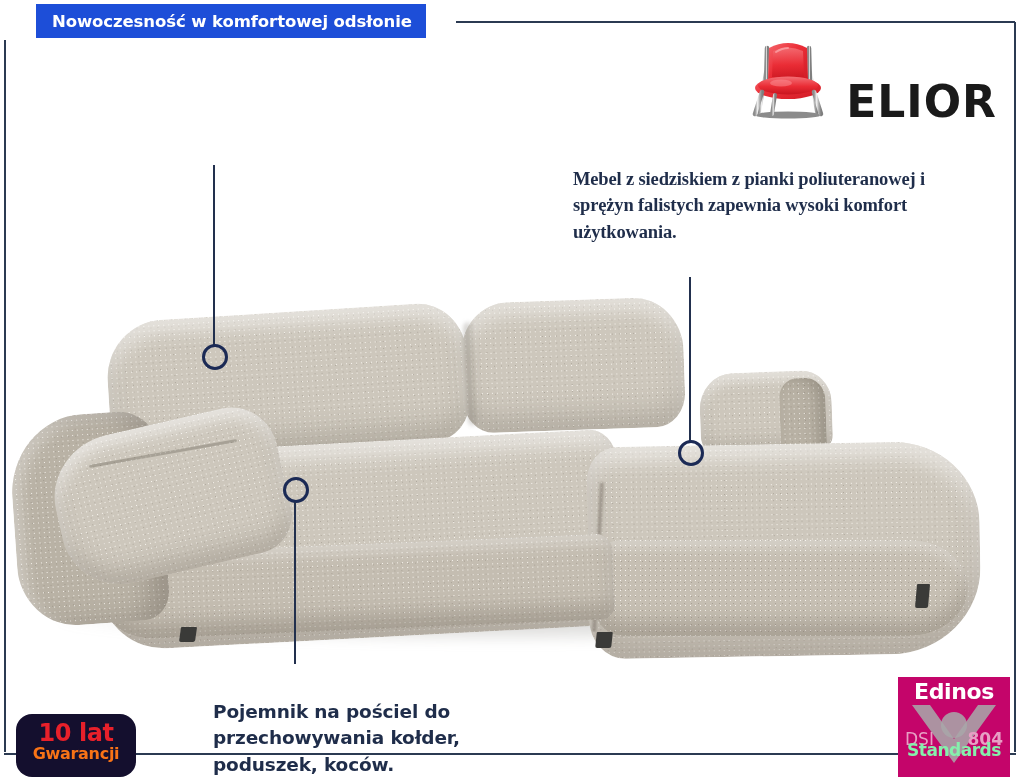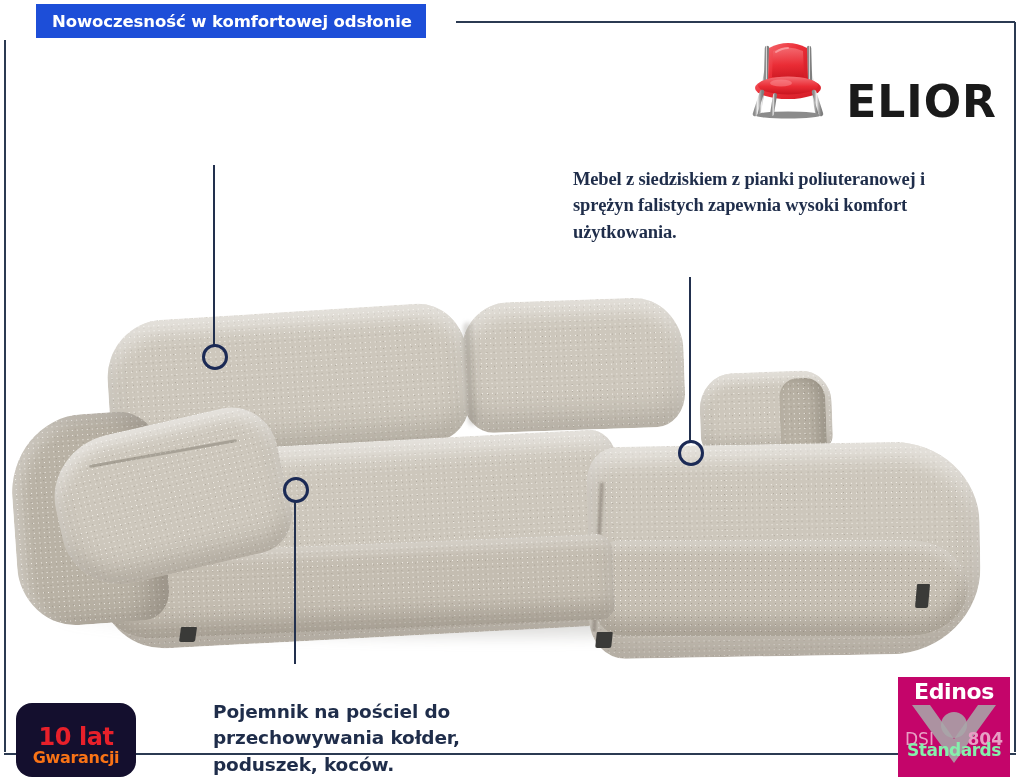--- a/index.html
+++ b/index.html
@@ -284,28 +284,28 @@
   #leg-1 { left: 180px; top: 335px; width: 16px; height: 15px; transform: skewX(-8deg); }
   #leg-2 { left: 596px; top: 340px; width: 16px; height: 16px; transform: skewX(-6deg); }
   #leg-3 { left: 916px; top: 292px; width: 13px; height: 24px; transform: skewX(-5deg); }
 
   
   .badge-warranty {
     position: absolute;
     left: 16px;
     bottom: 0px;
     width: 120px;
-    height: 74px;
+    height: 63px;
     background: #140f2e;
     border-radius: 16px;
     display: flex;
     flex-direction: column;
     align-items: center;
     justify-content: flex-start;
-    padding-top: 22px;
+    padding-top: 7px;
   }
   .badge-warranty-years {
     color: #e8202a;
     font-size: 24px;
     font-weight: bold;
     line-height: 1.02;
     letter-spacing: -0.4px;
   }
   .badge-warranty-label {
     color: #f97316;

